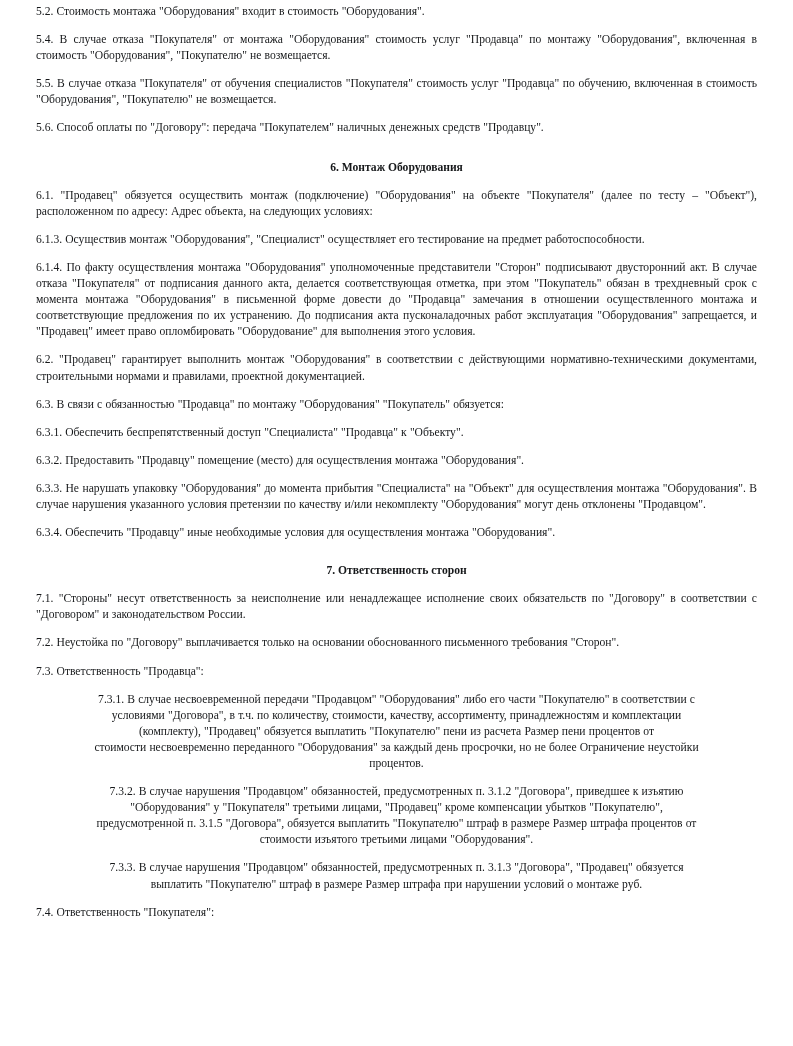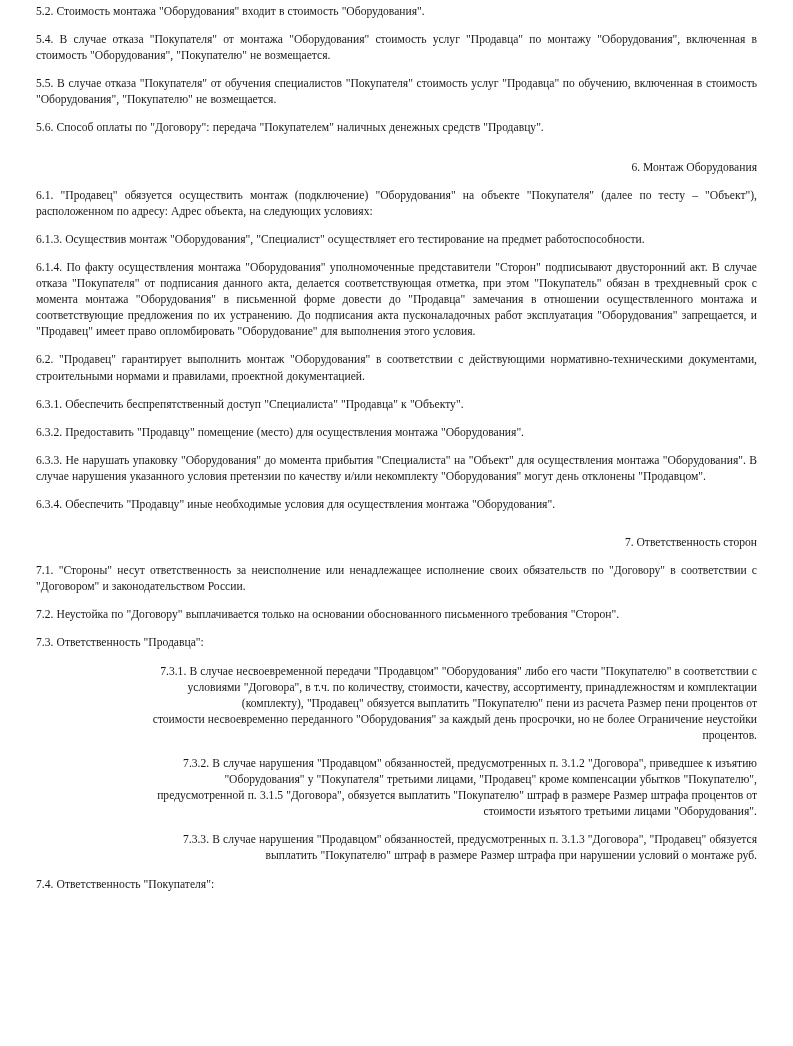--- a/index.html
+++ b/index.html
@@ -32,29 +32,29 @@
     font-size: 11.6px;
     line-height: 16.1px;
     text-align: justify;
     text-justify: inter-word;
     word-spacing: 0.02em;
     hyphens: none;
   }
   
   .para.pre {
     
-    text-align: right;
+    text-align: center;
     white-space: pre-line;
   }
   .heading {
     margin: 22px 0 12px 0;
     font-size: 11.6px;
     line-height: 16.1px;
-    font-weight: normal;
-    text-align: right;
+    font-weight: bold;
+    text-align: center;
   }
   
   .heading.first-heading {
     margin-top: 23px;
   }
   .para:last-child {
     margin-bottom: 0;
   }
 </style>
 </head>
@@ -64,20 +64,21 @@
   <div class="doc-body" id="doc-body">
       <p class="para" id="clause-5-2">5.2. Стоимость монтажа "Оборудования" входит в стоимость "Оборудования".</p>
       <p class="para" id="clause-5-4">5.4. В случае отказа "Покупателя" от монтажа "Оборудования" стоимость услуг "Продавца" по монтажу "Оборудования", включенная в стоимость "Оборудования", "Покупателю" не возмещается.</p>
       <p class="para" id="clause-5-5">5.5. В случае отказа "Покупателя" от обучения специалистов "Покупателя" стоимость услуг "Продавца" по обучению, включенная в стоимость "Оборудования", "Покупателю" не возмещается.</p>
       <p class="para" id="clause-5-6">5.6. Способ оплаты по "Договору": передача "Покупателем" наличных денежных средств "Продавцу".</p>
       <p class="heading first-heading" id="section-6-title">6. Монтаж Оборудования</p>
       <p class="para" id="clause-6-1">6.1. "Продавец" обязуется осуществить монтаж (подключение) "Оборудования" на объекте "Покупателя" (далее по тесту – "Объект"), расположенном по адресу: Адрес объекта, на следующих условиях:</p>
       <p class="para" id="clause-6-1-3">6.1.3. Осуществив монтаж "Оборудования", "Специалист" осуществляет его тестирование на предмет работоспособности.</p>
       <p class="para" id="clause-6-1-4">6.1.4. По факту осуществления монтажа "Оборудования" уполномоченные представители "Сторон" подписывают двусторонний акт. В случае отказа "Покупателя" от подписания данного акта, делается соответствующая отметка, при этом "Покупатель" обязан в трехдневный срок с момента монтажа "Оборудования" в письменной форме довести до "Продавца" замечания в отношении осуществленного монтажа и соответствующие предложения по их устранению. До подписания акта пусконаладочных работ эксплуатация "Оборудования" запрещается, и "Продавец" имеет право опломбировать "Оборудование" для выполнения этого условия.</p>
       <p class="para" id="clause-6-2">6.2. "Продавец" гарантирует выполнить монтаж "Оборудования" в соответствии с действующими нормативно-техническими документами, строительными нормами и правилами, проектной документацией.</p>
+      <p class="para" id="clause-6-3">6.3. В связи с обязанностью "Продавца" по монтажу "Оборудования" "Покупатель" обязуется:</p>
       <p class="para" id="clause-6-3-1">6.3.1. Обеспечить беспрепятственный доступ "Специалиста" "Продавца" к "Объекту".</p>
       <p class="para" id="clause-6-3-2">6.3.2. Предоставить "Продавцу" помещение (место) для осуществления монтажа "Оборудования".</p>
       <p class="para" id="clause-6-3-3">6.3.3. Не нарушать упаковку "Оборудования" до момента прибытия "Специалиста" на "Объект" для осуществления монтажа "Оборудования". В случае нарушения указанного условия претензии по качеству и/или некомплекту "Оборудования" могут день отклонены "Продавцом".</p>
       <p class="para" id="clause-6-3-4">6.3.4. Обеспечить "Продавцу" иные необходимые условия для осуществления монтажа "Оборудования".</p>
       <p class="heading" id="section-7-title">7. Ответственность сторон</p>
       <p class="para" id="clause-7-1">7.1. "Стороны" несут ответственность за неисполнение или ненадлежащее исполнение своих обязательств по "Договору" в соответствии с "Договором" и законодательством России.</p>
       <p class="para" id="clause-7-2">7.2. Неустойка по "Договору" выплачивается только на основании обоснованного письменного требования "Сторон".</p>
       <p class="para" id="clause-7-3">7.3. Ответственность "Продавца":</p>
       <p class="para pre" id="clause-7-3-1">7.3.1. В случае несвоевременной передачи "Продавцом" "Оборудования" либо его части "Покупателю" в соответствии с
 условиями "Договора", в т.ч. по количеству, стоимости, качеству, ассортименту, принадлежностям и комплектации

